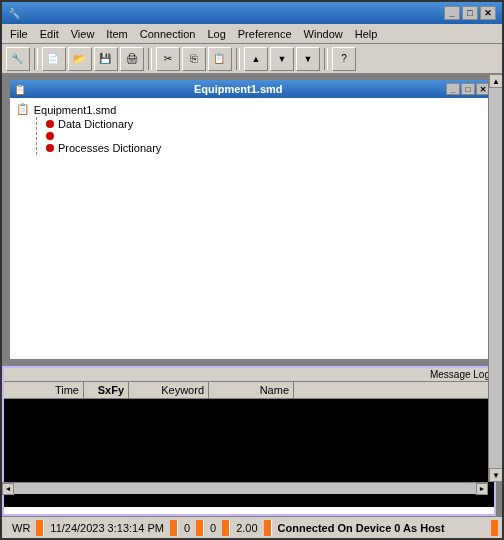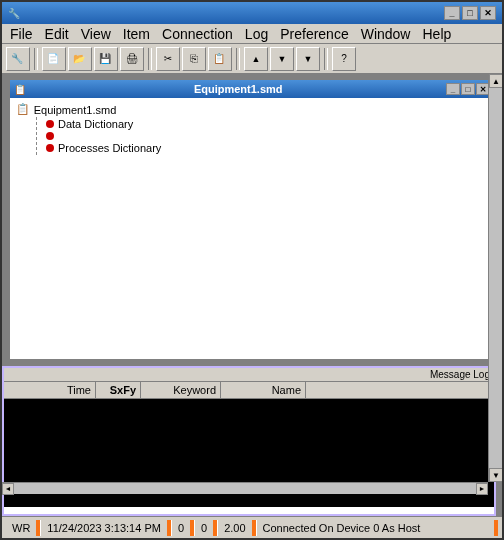--- a/index.html
+++ b/index.html
@@ -53,21 +53,21 @@
     .menu-bar {
       background: #d4d0c8;
       height: 20px;
       display: flex;
       align-items: center;
       padding: 0 2px;
       border-bottom: 1px solid #808080;
     }
     .menu-item {
       padding: 2px 6px;
-      font-size: 14px;
+      font-size: 11px;
       cursor: pointer;
       color: #000;
     }
 
     
     .toolbar {
       background: #d4d0c8;
       height: 30px;
       display: flex;
       align-items: center;
@@ -195,21 +195,21 @@
     .log-table-header {
       display: flex;
       background: #d4d0c8;
       border-bottom: 1px solid #808080;
       font-size: 11px;
     }
     .log-col {
       padding: 2px 4px;
       border-right: 1px solid #808080;
     }
-    .log-col-time { width: 92px; }
+    .log-col-time { width: 80px; }
     .log-col-sxfy { width: 45px; font-weight: bold; }
     .log-col-name { width: 85px; }
     .log-col-keyword { width: 80px; }
     .log-col-extra { flex: 1; }
     .log-body {
       background: #000000;
       height: calc(100% - 38px);
     }
 
     
@@ -218,21 +218,21 @@
       height: 22px;
       display: flex;
       align-items: center;
       border-top: 1px solid #808080;
       font-size: 11px;
       padding: 0 4px;
       gap: 0;
     }
     .status-segment {
       padding: 0 6px;
-      border-right: 4px solid #f97316;
+      border-right: 7px solid #f97316;
       border-left: 1px solid #ffffff;
       height: 16px;
       display: flex;
       align-items: center;
       white-space: nowrap;
     }
     .status-segment:first-child { border-left: none; }
 
     
     .scroll-area {
@@ -411,15 +411,15 @@
       <div style="width:12px;height:12px;background:#d4d0c8;border:1px solid #888;display:flex;align-items:center;justify-content:center;font-size:7px;">►</div>
     </div>
   </div>
 
   <div class="status-bar">
     <div class="status-segment">WR</div>
     <div class="status-segment">11/24/2023 3:13:14 PM</div>
     <div class="status-segment" style="min-width:20px;">0</div>
     <div class="status-segment" style="min-width:20px;">0</div>
     <div class="status-segment" style="min-width:35px;">2.00</div>
-    <div class="status-segment" style="flex:1;">Connected On Device 0 As Host</div>
+    <div class="status-segment" style="flex:1;font-weight:bold;">Connected On Device 0 As Host</div>
   </div>
 </div>
 
 </body></html>

